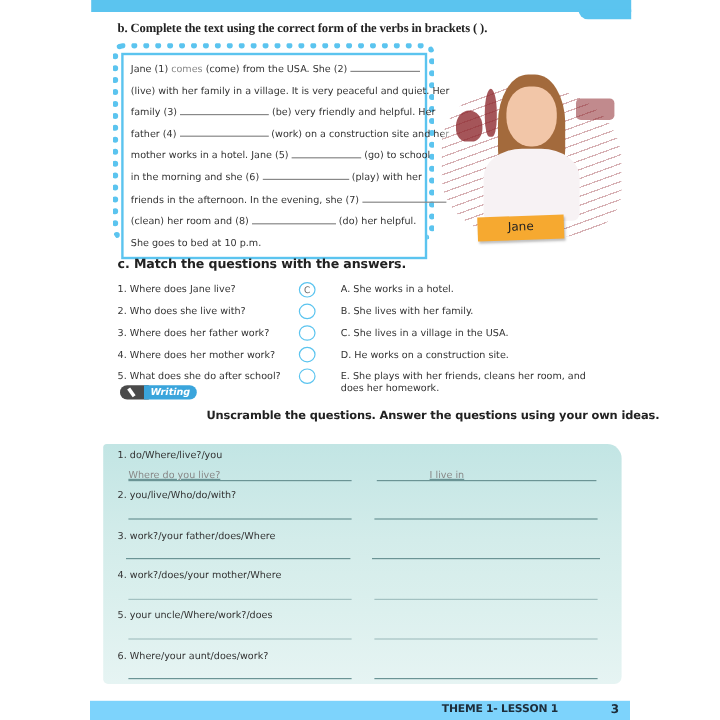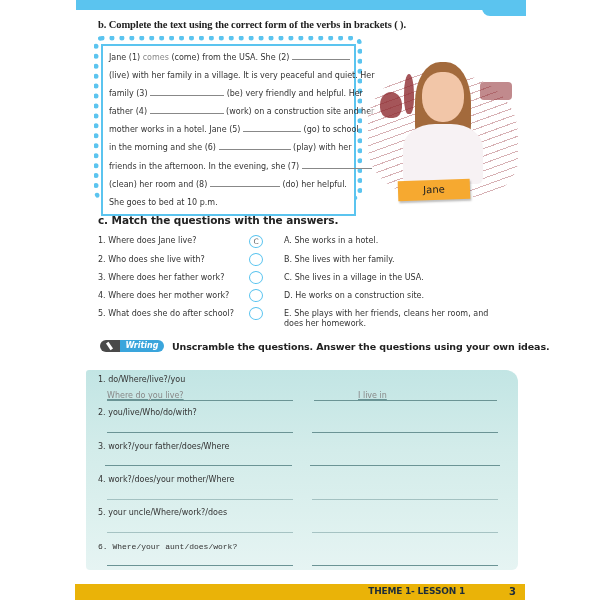--- a/index.html
+++ b/index.html
@@ -36,33 +36,33 @@
     transform: rotate(-2deg); box-shadow: 1px 2px 2px rgba(0,0,0,0.25); text-align: center;
     font-size: 10px; line-height: 20px; color: #222; }
 
   
   .q-row { position: absolute; left: 98px; font-size: 8px; color: #333; white-space: nowrap; }
   .bubble { position: absolute; left: 249px; width: 14px; height: 13px; border: 1.3px solid #5bc4ef; border-radius: 50%;
     font-size: 7.5px; text-align: center; line-height: 11px; color: #666; }
   .a-row { position: absolute; left: 284px; font-size: 8px; color: #333; line-height: 10px; }
 
   
-  .writing-badge { position: absolute; left: 100px; top: 340px; width: 52px; height: 12px; }
+  .writing-badge { position: absolute; left: 100px; top: 321px; width: 52px; height: 12px; }
   .wb-dark { position: absolute; left: 0; top: 0; width: 24px; height: 12px; background: #4a4a4a; border-radius: 6px 0 0 6px; }
   .wb-blue { position: absolute; left: 20px; top: 0; width: 44px; height: 12px; background: #3aa5dc; border-radius: 0 6px 6px 0;
     color: #fff; font-weight: bold; font-size: 8px; line-height: 12px; text-align: center; font-style: italic; }
   .pencil { position: absolute; left: 8px; top: 2px; width: 3px; height: 8px; background: #fff; transform: rotate(-35deg); }
   .wash { position: absolute; left: 86px; top: 370px; width: 432px; height: 200px;
     background: linear-gradient(180deg, #c2e5e4 0%, #d3ecea 40%, #dcf0ee 70%, #e6f4f3 100%);
     border-radius: 3px 12px 6px 4px; }
   .w-prompt { position: absolute; left: 98px; font-size: 8px; color: #333; white-space: nowrap; }
   .w-line { position: absolute; height: 1px; background: #6b9495; }
   .w-line-text { position: absolute; font-size: 8px; color: #888; text-decoration: underline; text-decoration-color: #6b9495; }
 
-  .bottom-bar { position: absolute; left: 75px; top: 584px; width: 450px; height: 16px; background: #eab308; }
+  .bottom-bar { position: absolute; left: 75px; top: 584px; width: 450px; height: 16px; background: #7dd3fc; }
   .bottom-label { position: absolute; right: 60px; top: 2px; font-size: 9px; font-weight: bold; color: #1e2d3a; letter-spacing: -0.2px; }
   .page-num { position: absolute; left: 500px; top: 584px; width: 25px; height: 16px; font-size: 10px; font-weight: bold; color: #1e2d3a; text-align: center; line-height: 16px; }
 </style>
 </head>
 <body>
 
 <div class="top-banner"></div>
 <div class="top-banner-tab"></div>
 
 <div class="heading" style="left:98px; top:19px;font-family:Liberation Serif, serif;">b. Complete the text using the correct form of the verbs in brackets ( ).</div>
@@ -152,20 +152,20 @@
 <div class="w-line" style="left:310px; top:465px; width:190px;"></div>
 
 <div class="w-prompt" style="top:475px;">4. work?/does/your mother/Where</div>
 <div class="w-line" style="left:107px; top:499px; width:186px; opacity:0.5;"></div>
 <div class="w-line" style="left:312px; top:499px; width:186px; opacity:0.5;"></div>
 
 <div class="w-prompt" style="top:508px;">5. your uncle/Where/work?/does</div>
 <div class="w-line" style="left:107px; top:532px; width:186px; opacity:0.5;"></div>
 <div class="w-line" style="left:312px; top:532px; width:186px; opacity:0.5;"></div>
 
-<div class="w-prompt" style="top:542px;font-family:Liberation Mono, monospace;">6. Where/your aunt/does/work?</div>
+<div class="w-prompt" style="top:542px;">6. Where/your aunt/does/work?</div>
 <div class="w-line" style="left:107px; top:565px; width:186px;"></div>
 <div class="w-line" style="left:312px; top:565px; width:186px;"></div>
 
 <div class="bottom-bar">
   <span class="bottom-label">THEME 1- LESSON 1</span>
 </div>
 <div class="page-num">3</div>
 
 </body></html>

